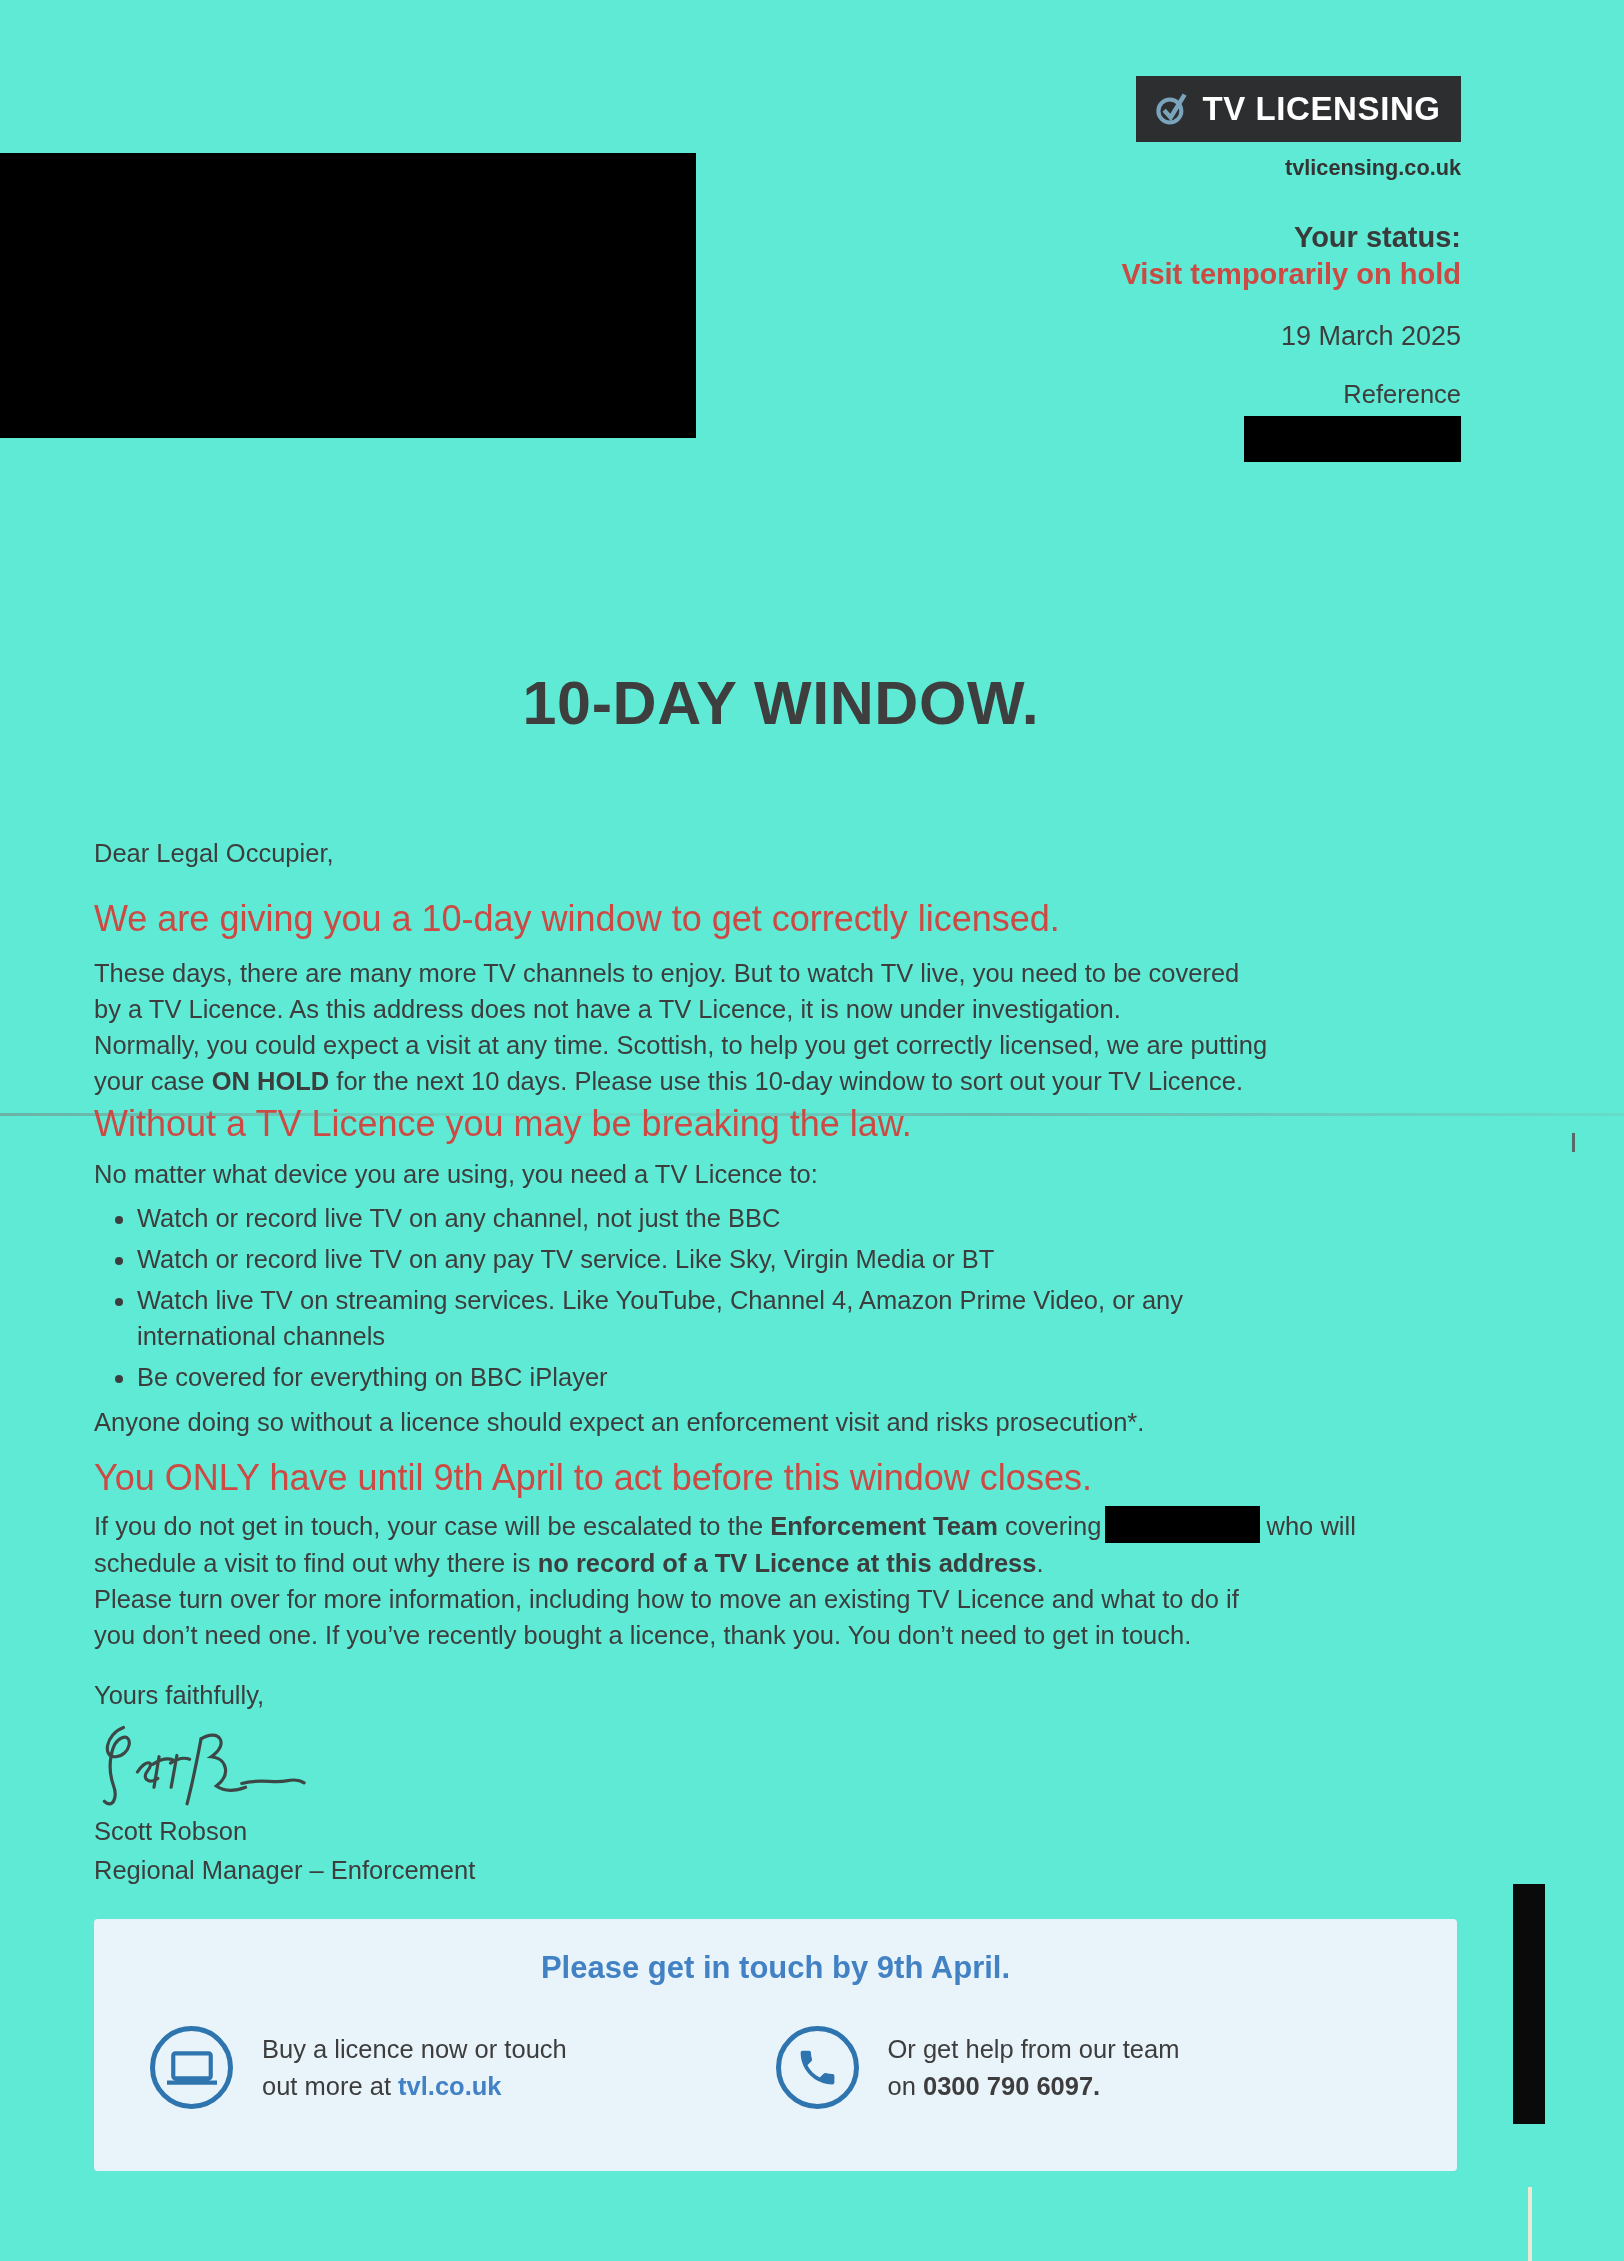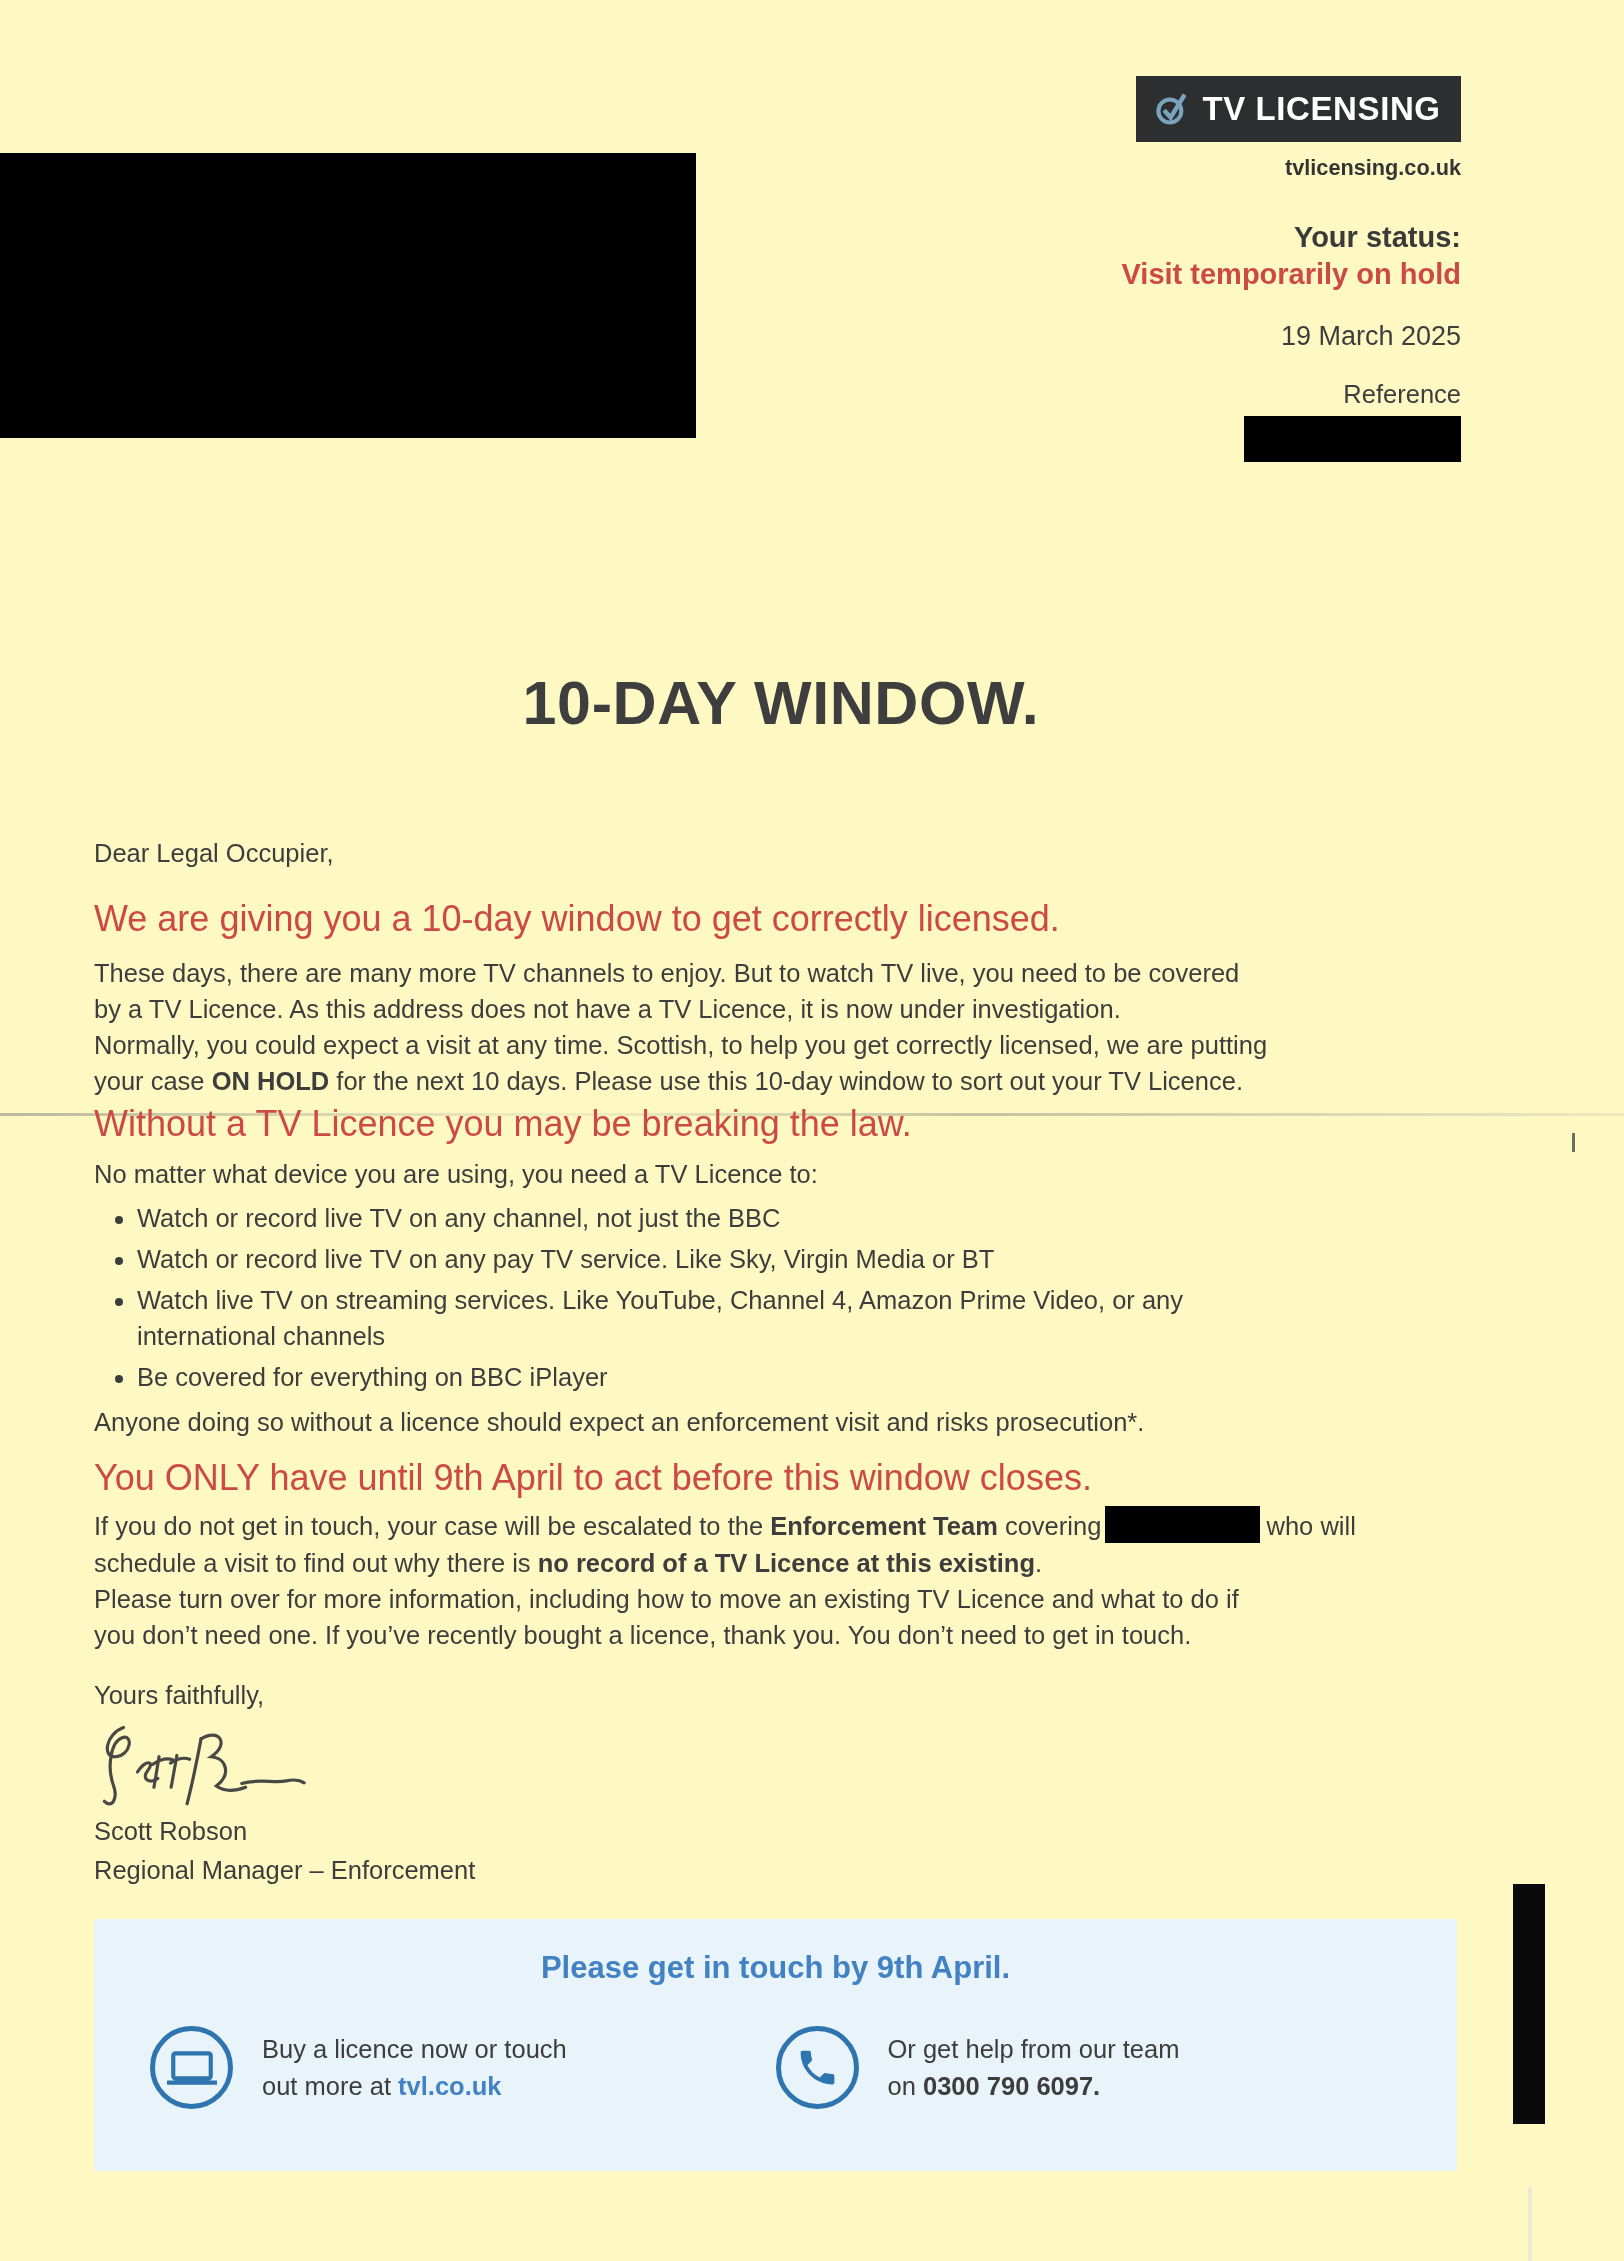--- a/index.html
+++ b/index.html
@@ -1,19 +1,19 @@
 <!DOCTYPE html>
 <html style="font-size:10.2px"><head>
 <meta charset="utf-8">
 <style>
   html,body{margin:0;padding:0;background:#e9e9e9;}
   .page{
     position:relative;
     width:1625px;height:2261px;
-    background:#fef9c3;
+    background:#5eead4;
     font-family:"Liberation Sans","DejaVu Sans",sans-serif;
     color:#3d3d3d;
     overflow:hidden;
   }
   
   .header{position:absolute;top:76px;right:164px;text-align:right;}
   .logo{
     display:inline-flex;align-items:center;gap:10.2px;
     background:#2d2e30;height:66px;padding:0 20.4px 0 15.3px;
   }
@@ -126,21 +126,21 @@
       <li>Watch live TV on streaming services. Like YouTube, Channel 4, Amazon Prime Video, or any international channels</li>
       <li>Be covered for everything on BBC iPlayer</li>
     </ul>
 
     <div class="outro">Anyone doing so without a licence should expect an enforcement visit and risks prosecution*.</div>
 
     <div class="red-heading h3">You ONLY have until 9th April to act before this window closes.</div>
 
     <div class="para-esc">
       <span class="line"><span>If you do not get in touch, your case will be escalated to the </span><span class="b">Enforcement Team</span><span> covering</span><span class="inline-redaction"></span><span>who will</span></span>
-      <span class="line"><span>schedule a visit to find out why there is </span><span class="b">no record of a TV Licence at this existing</span><span>.</span></span>
+      <span class="line"><span>schedule a visit to find out why there is </span><span class="b">no record of a TV Licence at this address</span><span>.</span></span>
       <span class="line">Please turn over for more information, including how to move an existing TV Licence and what to do if</span>
       <span class="line">you don’t need one. If you’ve recently bought a licence, thank you. You don’t need to get in touch.</span>
     </div>
 
     <div class="closing">Yours faithfully,</div>
 
     <svg class="signature" width="229" height="96" viewBox="0 0 360 150">
       <g fill="none" stroke="#3a3a3a" stroke-width="5" stroke-linecap="round" opacity="0.92">
         <path d="M40 16 C12 26 6 64 28 62 C52 60 56 26 38 32 C20 38 14 78 24 106 C32 128 22 144 10 132"></path>
         <path d="M62 86 c14 -22 28 -16 16 -2 c-10 12 2 22 16 12"></path>

